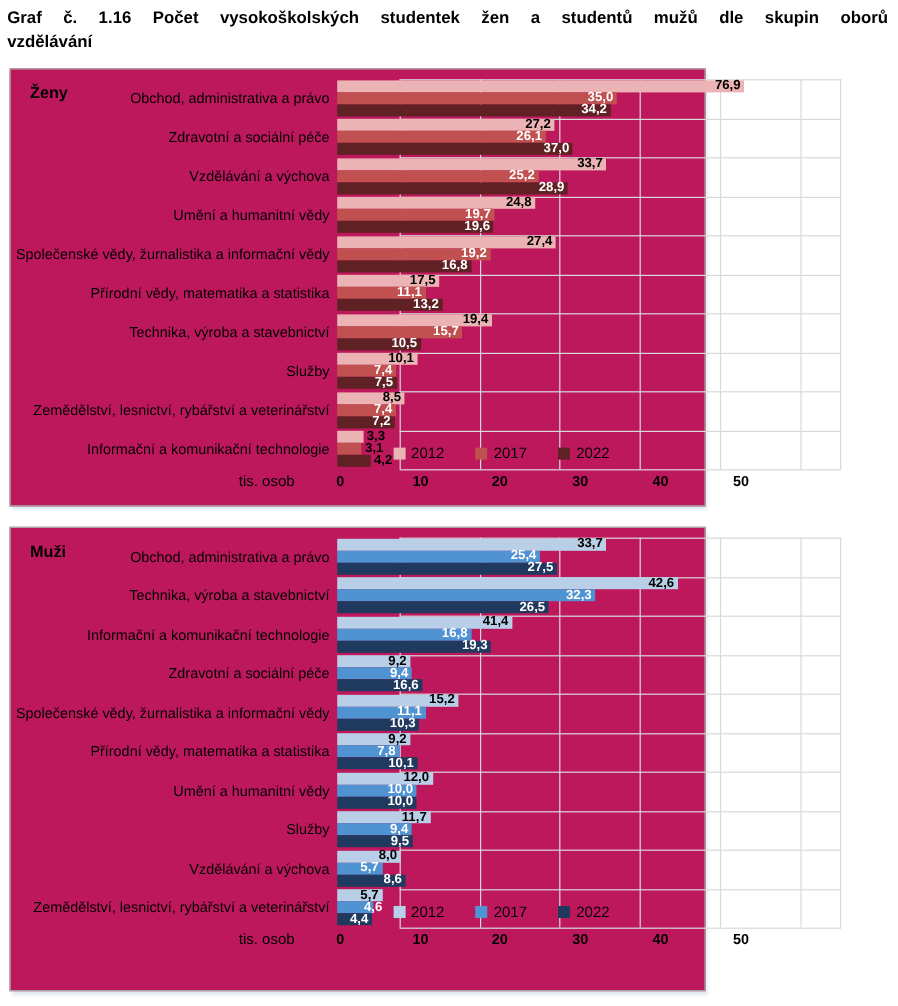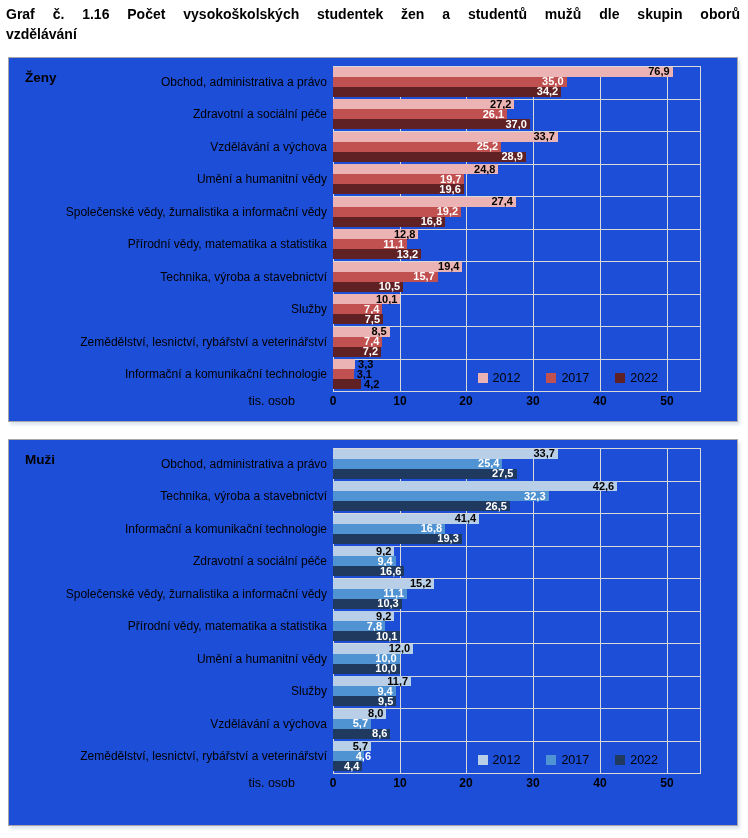--- a/index.html
+++ b/index.html
@@ -9,23 +9,23 @@
     color:#000;overflow:hidden;
   }
   .doc-title{
     margin:4px 6px 12px 6px;width:734px;
     font-size:14px;font-weight:bold;line-height:1.45;
   }
   .doc-title .l1{text-align:justify;text-align-last:justify;}
   .doc-title .l2{text-align:left;}
   .panel{
     position:relative;
-    width:730px;margin-left:8px;
+    width:580px;margin-left:8px;
     border:1px solid #a6a6a6;
-    background:#1d4ed8;
+    background:#be185d;
     box-shadow:2px 3px 3px #dde6f0;
     padding-top:8px;padding-bottom:10px;
     margin-bottom:17px;
     box-sizing:border-box;
   }
   .panel.tall{padding-bottom:32px;margin-bottom:12px;}
   .panel-title{
     position:absolute;left:16px;top:12px;
     font-size:13.5px;font-weight:bold;
   }
@@ -150,21 +150,21 @@
             <div class="bar" style="top: 11.25px; height: 10px; width: 128.116px; background: rgb(193, 81, 80);"></div>
             <span class="vlabel inside" style="top: 10.75px; left: 125.116px; color: rgb(255, 255, 255);">19,2</span>
             <div class="bar" style="top: 21.25px; height: 10px; width: 112.102px; background: rgb(96, 33, 37);"></div>
             <span class="vlabel inside" style="top: 20.75px; left: 109.102px; color: rgb(255, 255, 255);">16,8</span>
           </div>
         </div>
         <div class="row" style="height: 32.5px;">
           <div class="row-label" style="width: 324px; height: 32.5px;">Přírodní vědy, matematika a statistika</div>
           <div class="row-bars" style="width: 367px; height: 32.5px;">
             <div class="bar" style="top: 1.25px; height: 10px; width: 85.4109px; background: rgb(235, 179, 179);"></div>
-            <span class="vlabel inside" style="top: 0.75px; left: 82.4109px; color: rgb(0, 0, 0);">12,8</span>
+            <span class="vlabel inside" style="top: 0.75px; left: 82.4109px; color: rgb(0, 0, 0);">17,5</span>
             <div class="bar" style="top: 11.25px; height: 10px; width: 74.0673px; background: rgb(193, 81, 80);"></div>
             <span class="vlabel inside" style="top: 10.75px; left: 71.0673px; color: rgb(255, 255, 255);">11,1</span>
             <div class="bar" style="top: 21.25px; height: 10px; width: 88.08px; background: rgb(96, 33, 37);"></div>
             <span class="vlabel inside" style="top: 20.75px; left: 85.08px; color: rgb(255, 255, 255);">13,2</span>
           </div>
         </div>
         <div class="row" style="height: 32.5px;">
           <div class="row-label" style="width: 324px; height: 32.5px;">Technika, výroba a stavebnictví</div>
           <div class="row-bars" style="width: 367px; height: 32.5px;">
             <div class="bar" style="top: 1.25px; height: 10px; width: 129.451px; background: rgb(235, 179, 179);"></div>

